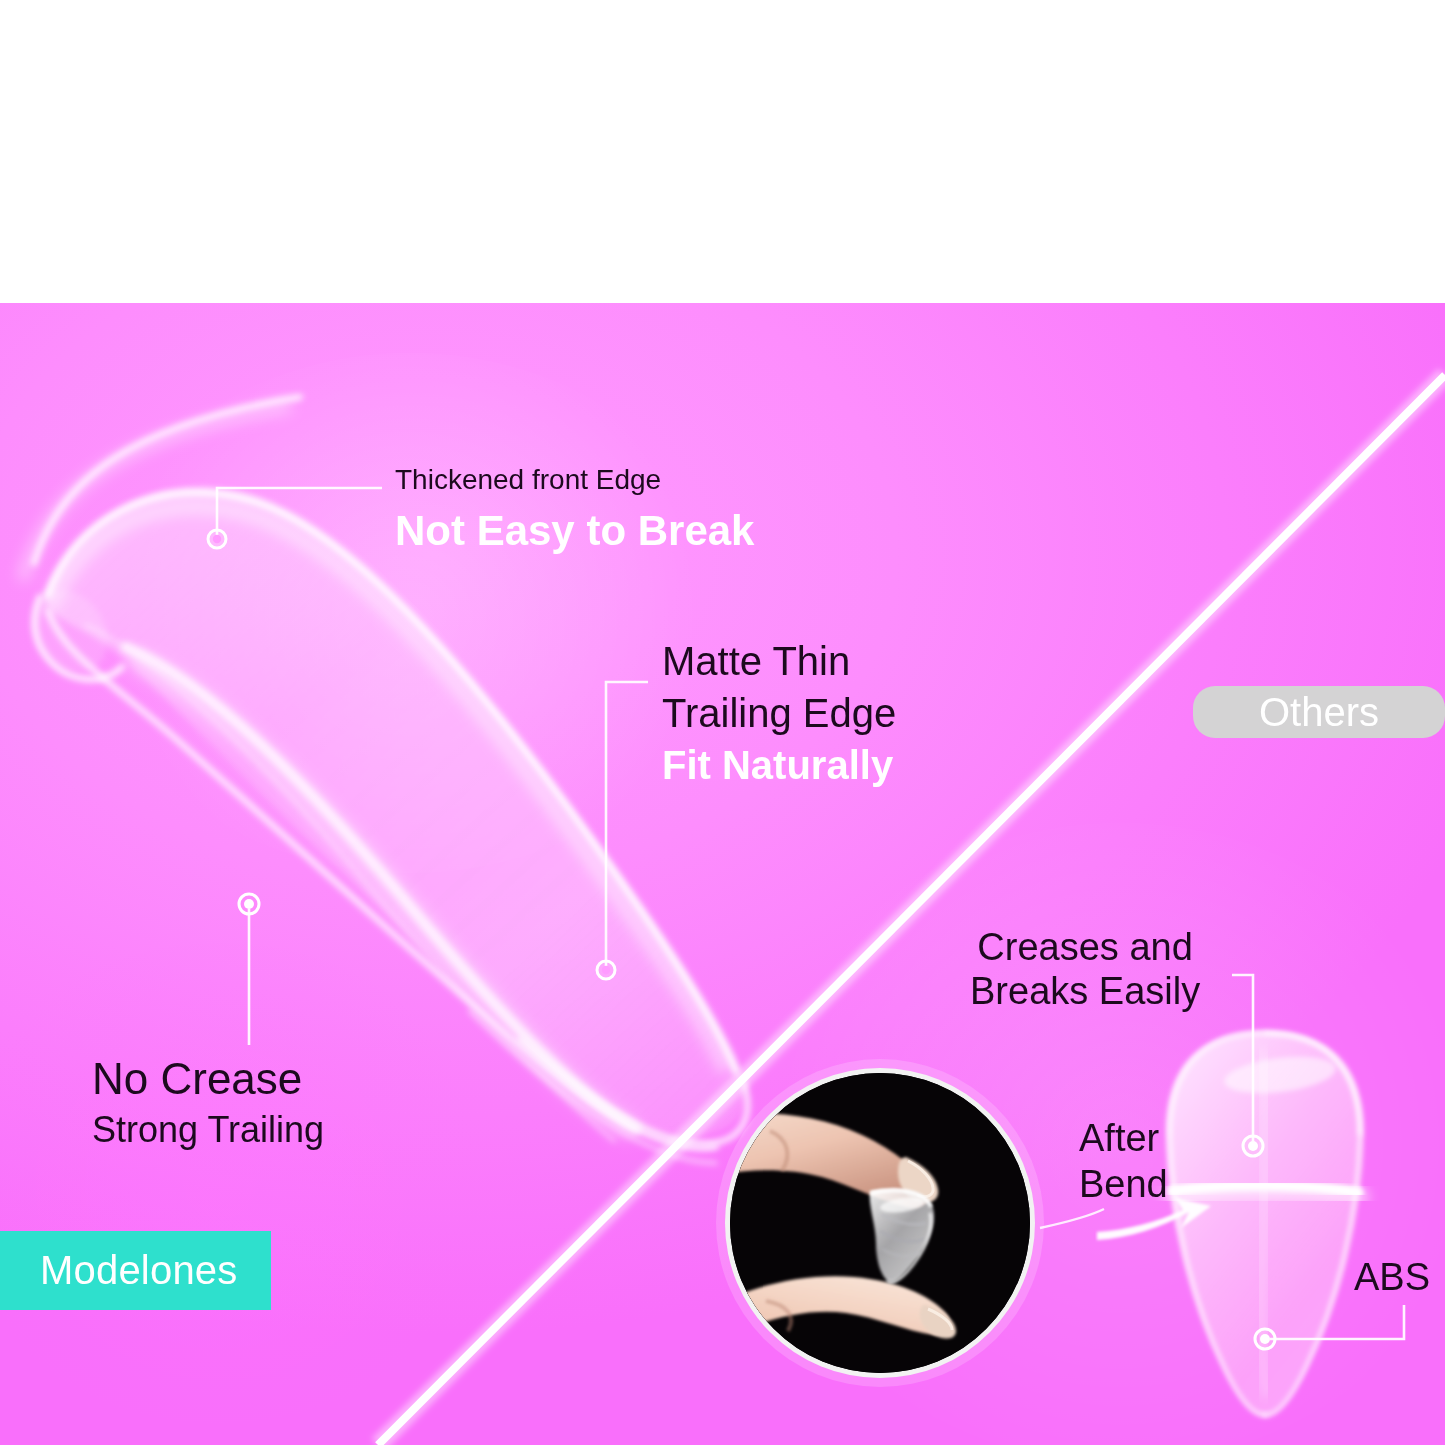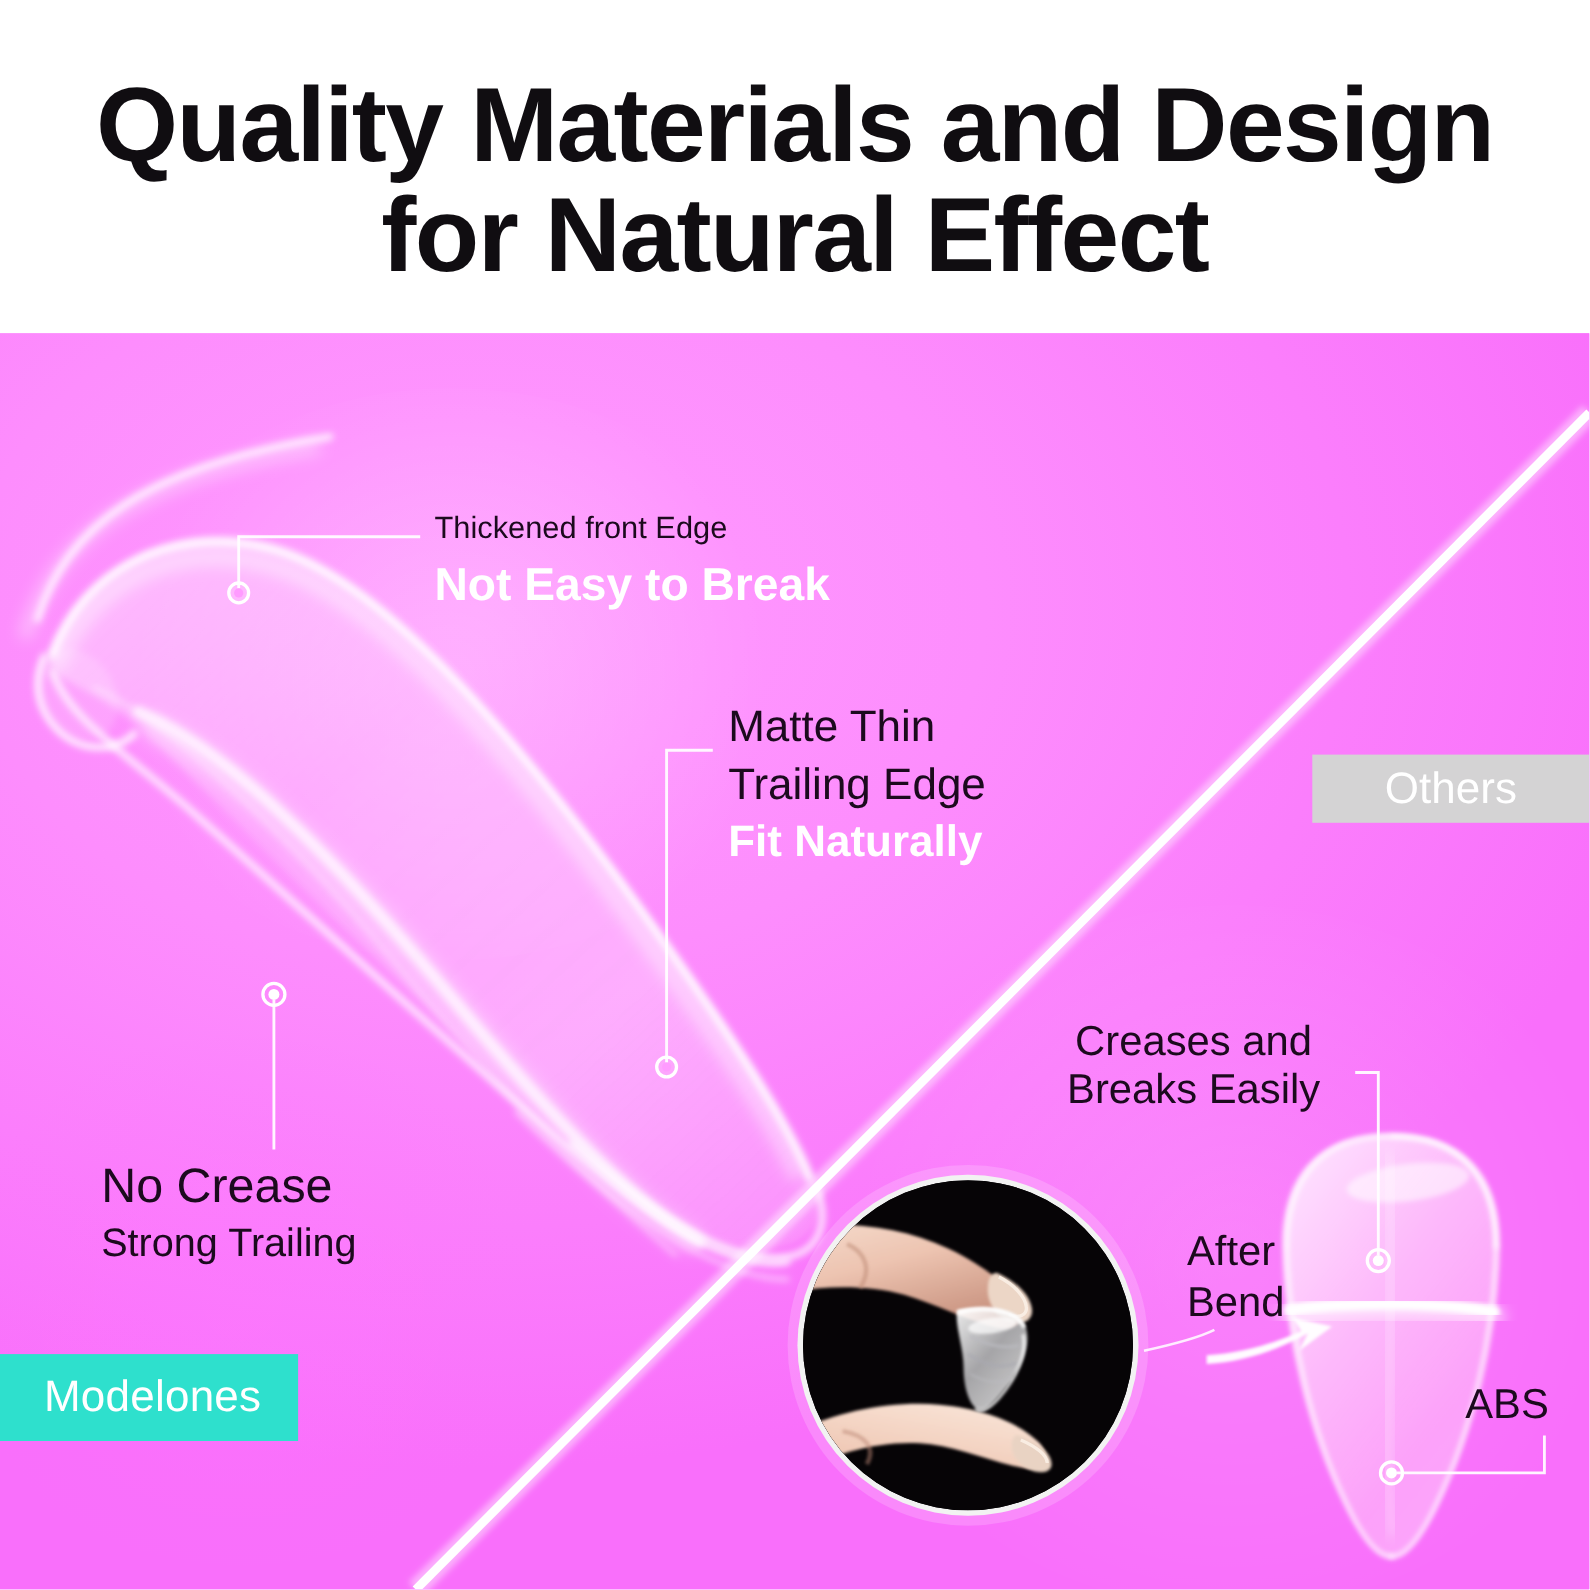--- a/index.html
+++ b/index.html
@@ -125,68 +125,64 @@
   #ann-matte   { left: 662px; top: 332px; }
   #ann-matte .l1 { font-size: 40px; line-height: 52px; }
   #ann-matte .l2 { font-size: 40px; line-height: 52px; }
   #ann-crease  { left: 92px;  top: 748px; }
   #ann-crease .big { color:#1c0a1e; font-size: 44px; line-height: 56px; font-weight: 400; white-space: nowrap; }
   #ann-breaks  { left: 970px; top: 622px; text-align: center; }
   #ann-breaks .l1 { font-size: 38px; line-height: 44px; }
   #ann-afterbend { left: 1055px; top: 812px; }
   #ann-afterbend .l1 { font-size: 38px; line-height: 46px; margin-left: 24px; }
   #ann-abs { left: 1332px; top: 952px; }
-  #ann-abs .l1 { font-size: 38px; line-height: 44px; }
+  #ann-abs .l1 { font-size: 38px; line-height: 44px; margin-left: 22px; }
 
   
   #badge-modelones {
     position: absolute;
     left: 0; top: 928px;
     height: 79px;
     background: #2ee0cd;
     display: flex; align-items: center;
     padding: 0 34px 0 40px;
   }
   #badge-modelones .txt {
     color: #ffffff;
     font-size: 40px;
     font-weight: 400;
     letter-spacing: .2px;
     white-space: nowrap;
   }
   #badge-others {
     position: absolute;
     right: 0; top: 383px;
-    width: 252px; height: 62px;
+    width: 252px; height: 52px;
     background: #d4d3d4;
-    display: flex; align-items: center; justify-content: center;
+    display: flex; align-items: center; justify-content: center; border-radius: 22px;
   }
   #badge-others .txt {
     color: #ffffff;
     font-size: 40px;
     font-weight: 400;
     white-space: nowrap;
   }
 
   
   #leaders {
     position: absolute; left: 0; top: 0;
     width: 1445px; height: 1142px;
     pointer-events: none;
   }
 </style>
 </head>
 <body>
 
 <div id="page">
 
-  <div id="header">
-    <div class="headline">Quality Materials and Design</div>
-    <div class="headline">for Natural Effect</div>
-  </div>
 
   <div id="stage">
 
     <div class="bloom b1"></div>
     <div class="bloom b2"></div>
     <div class="bloom b3"></div>
 
     <svg id="tip-left" viewBox="0 0 800 820">
       <defs>
         <linearGradient id="bodyGrad" x1="0" y1="0" x2="1" y2="1">

